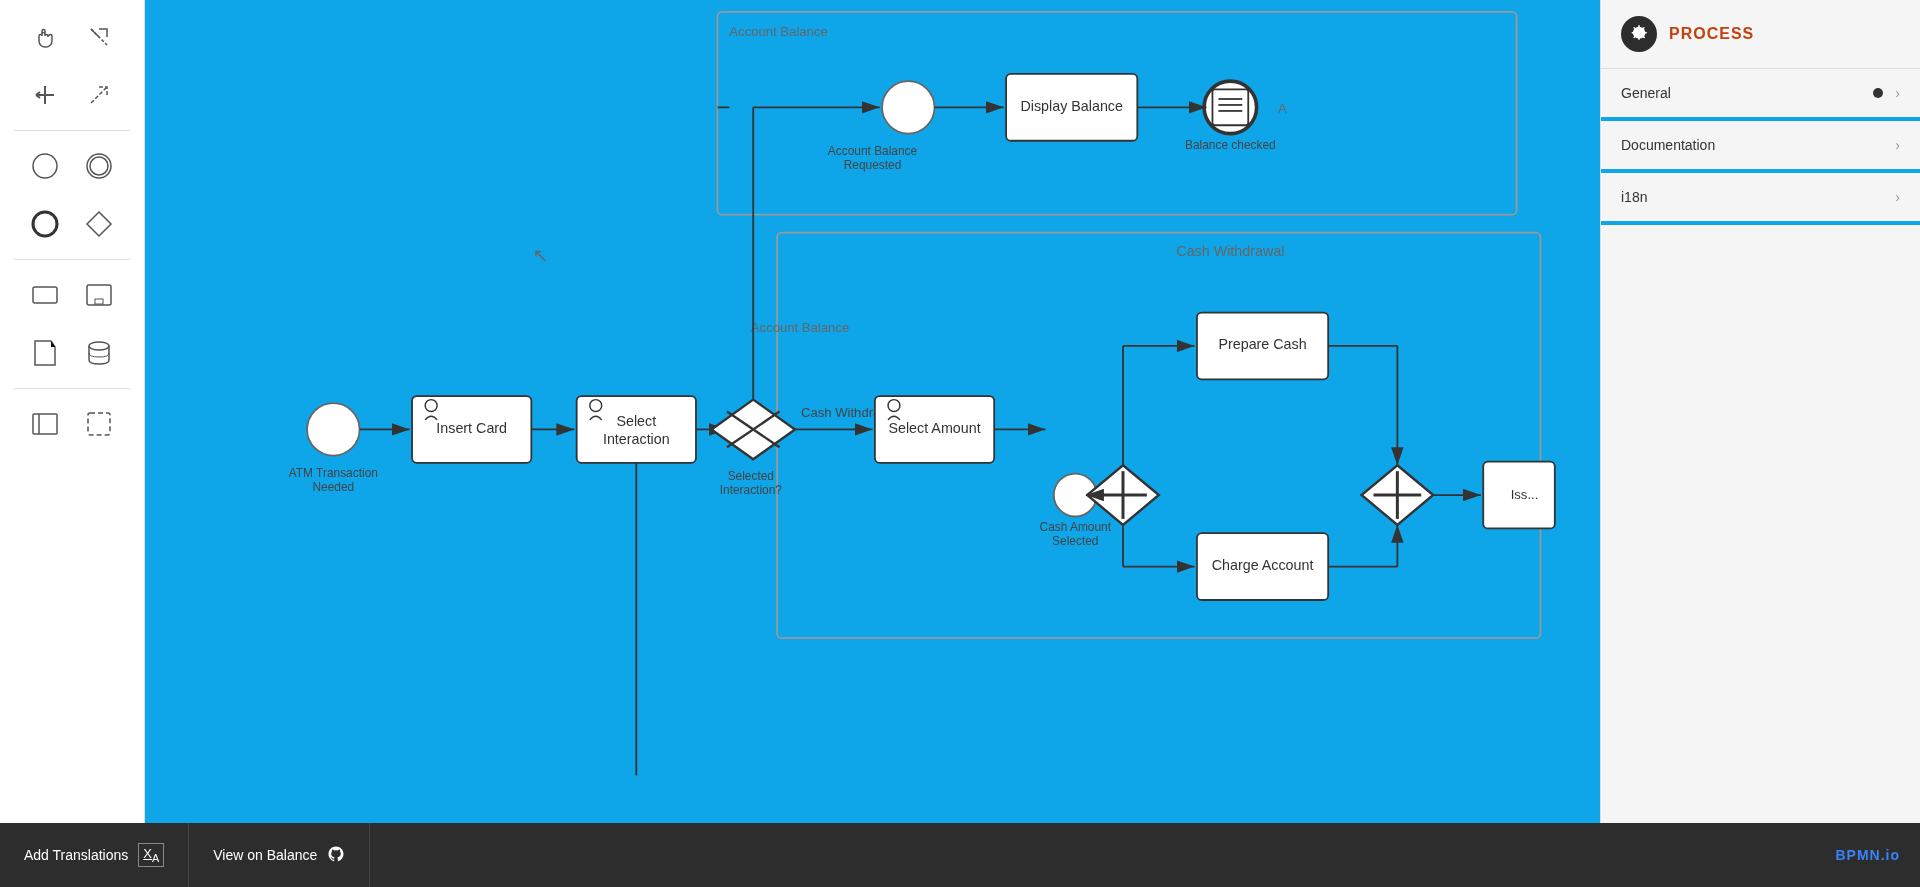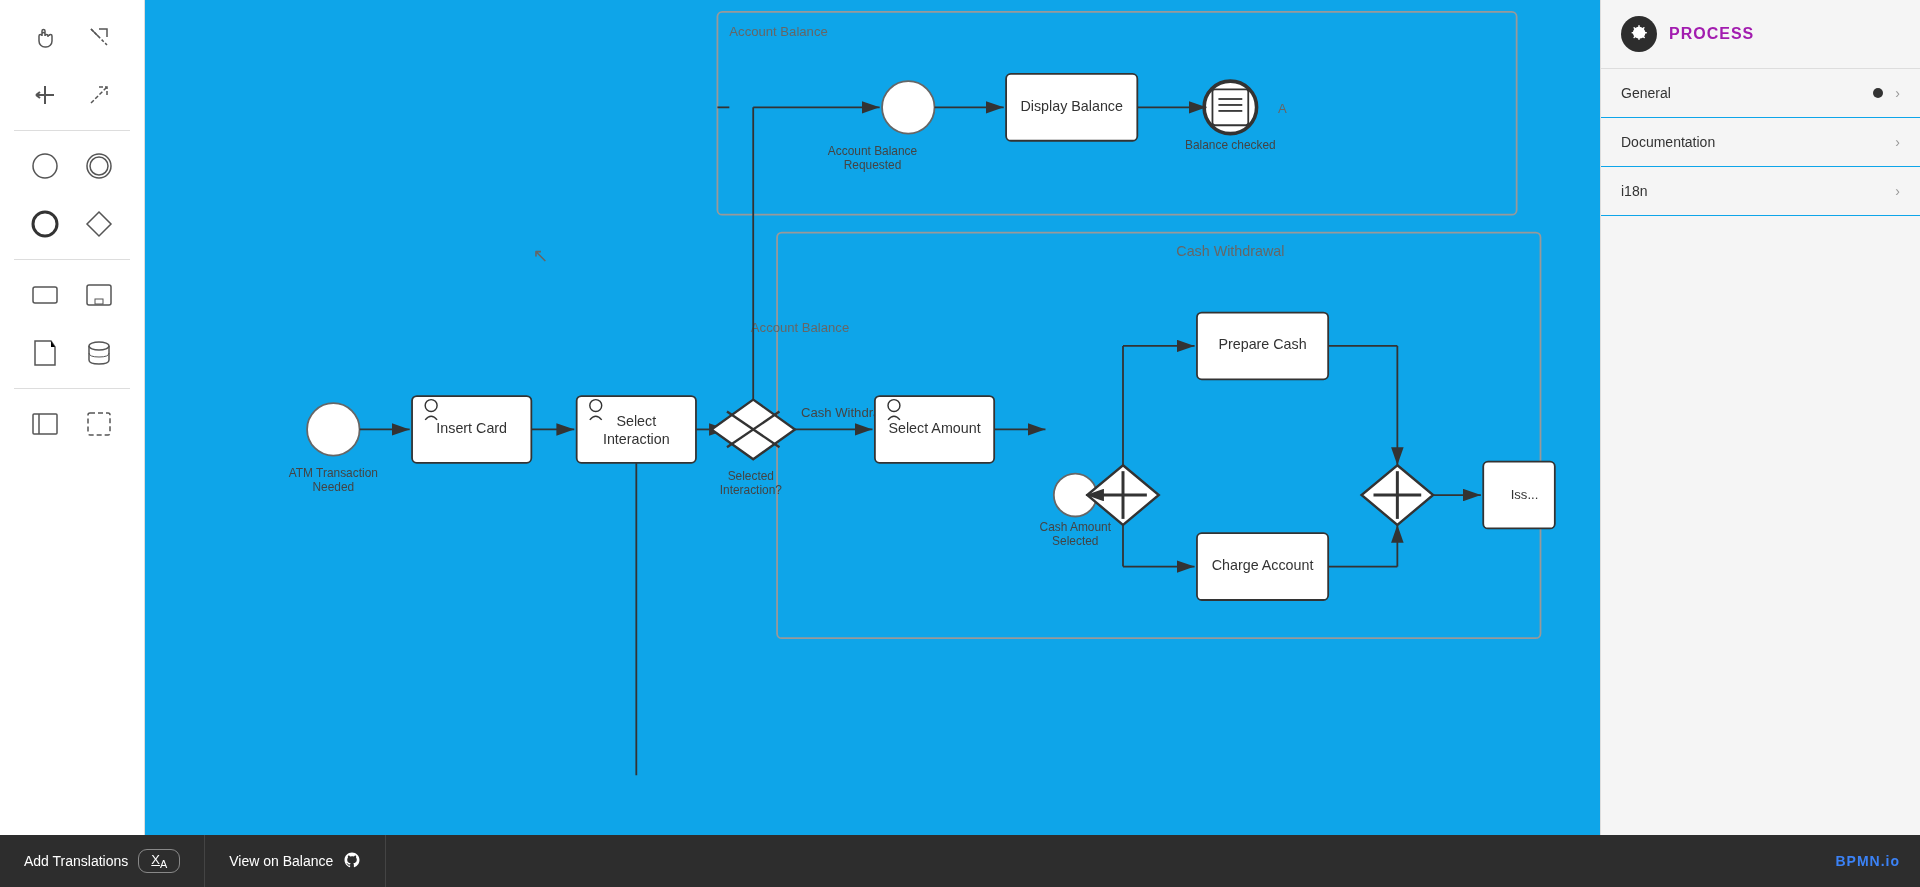--- a/index.html
+++ b/index.html
@@ -4,21 +4,21 @@
   <style>
     * { box-sizing: border-box; margin: 0; padding: 0; }
     body { font-family: Arial, sans-serif; background: #f0f0f0; width: 1920px; height: 887px; overflow: hidden; display: flex; flex-direction: column; }
 
     
     .bottom-bar {
       position: fixed;
       bottom: 0;
       left: 0;
       right: 0;
-      height: 52px;
+      height: 64px;
       background: #2d2d2d;
       display: flex;
       align-items: center;
       z-index: 100;
     }
     .bottom-bar-btn {
       display: flex;
       align-items: center;
       gap: 10px;
       padding: 0 24px;
@@ -103,29 +103,29 @@
       border-radius: 50%;
       display: flex;
       align-items: center;
       justify-content: center;
       color: #fff;
       font-size: 18px;
     }
     .right-panel-title {
       font-size: 16px;
       font-weight: bold;
-      color: #a21caf;
+      color: #c2410c;
       letter-spacing: 1px;
     }
     .right-panel-item {
       display: flex;
       align-items: flex-start;
       justify-content: space-between;
       padding: 16px 20px;
-      border-bottom: 1px solid #0ea5e9;
+      border-bottom: 4px solid #0ea5e9;
       cursor: pointer;
       background: #f5f5f5;
     }
     .right-panel-item-label { font-size: 14px; color: #333; }
     .right-panel-item-dot {
       width: 10px;
       height: 10px;
       background: #333;
       border-radius: 50%;
     }
@@ -406,21 +406,21 @@
     <line x1="502" y1="368" x2="502" y2="630" stroke="#333" stroke-width="1.5"></line>
     <line x1="502" y1="630" x2="502" y2="630"></line>
 
     <text x="415" y="200" font-size="16" fill="#666">↖</text>
   </svg>
 </div>
 
 <div class="bottom-bar">
   <div class="bottom-bar-btn">
     <span>Add Translations</span>
-    <span style="font-size:13px;border:1px solid #888;padding:2px 12px;border-radius:9px;text-decoration:underline;">X<sub>A</sub></span>
+    <span style="font-size:13px;border:1px solid #888;padding:2px 4px;border-radius:0;text-decoration:underline;">X<sub>A</sub></span>
   </div>
   <div class="bottom-bar-btn">
     <span>View on Balance</span>
     <span>
       <svg width="18" height="18" viewBox="0 0 24 24" fill="white">
         <path d="M12 2C6.477 2 2 6.484 2 12.017c0 4.425 2.865 8.18 6.839 9.504.5.092.682-.217.682-.483 0-.237-.008-.868-.013-1.703-2.782.605-3.369-1.343-3.369-1.343-.454-1.158-1.11-1.466-1.11-1.466-.908-.62.069-.608.069-.608 1.003.07 1.531 1.032 1.531 1.032.892 1.53 2.341 1.088 2.91.832.092-.647.35-1.088.636-1.338-2.22-.253-4.555-1.113-4.555-4.951 0-1.093.39-1.988 1.029-2.688-.103-.253-.446-1.272.098-2.65 0 0 .84-.27 2.75 1.026A9.564 9.564 0 0112 6.844c.85.004 1.705.115 2.504.337 1.909-1.296 2.747-1.027 2.747-1.027.546 1.379.202 2.398.1 2.651.64.7 1.028 1.595 1.028 2.688 0 3.848-2.339 4.695-4.566 4.943.359.309.678.92.678 1.855 0 1.338-.012 2.419-.012 2.747 0 .268.18.58.688.482A10.019 10.019 0 0022 12.017C22 6.484 17.522 2 12 2z"></path>
       </svg>
     </span>
   </div>
   <div class="bpmn-logo">BPMN.io</div>

